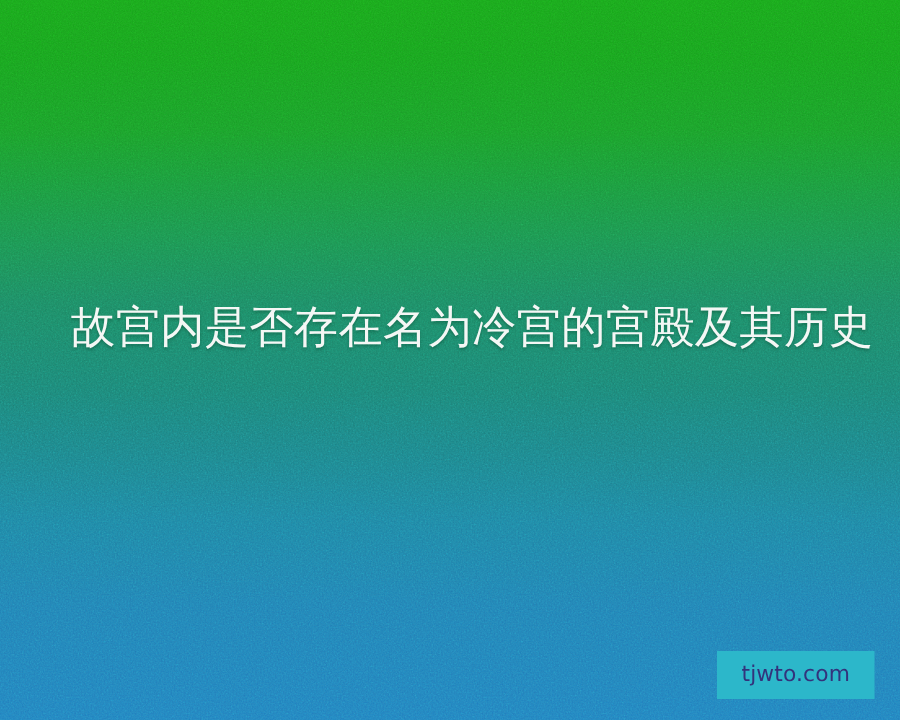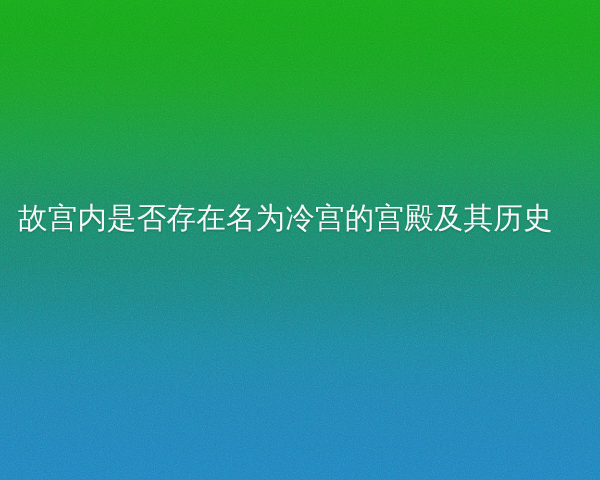--- a/index.html
+++ b/index.html
@@ -50,21 +50,21 @@
     opacity: 0.16;
     pointer-events: none;
   }
 
   
   #title-block {
     position: absolute;
     left: 0;
     right: 0;
     top: 198px;
-    text-align: left;
+    text-align: right;
     padding: 0 18px;
     box-sizing: border-box;
   }
   .title-line {
     display: block;
     color: #f4f7f5;
     font-size: 29.5px;
     line-height: 40px;
     letter-spacing: 0.2px;
     font-weight: 400;
@@ -120,14 +120,17 @@
                   0 0 0 0.9 0"></feColorMatrix>
       </filter>
     </defs>
     <rect width="600" height="480" filter="url(#grainB)"></rect>
   </svg>
 
   <div id="title-block">
     <span class="title-line">故宫内是否存在名为冷宫的宫殿及其历史</span>
   </div>
 
+  <div id="watermark-badge">
+    <span id="watermark-text">tjwto.com</span>
+  </div>
 
 </div>
 
 </body></html>

